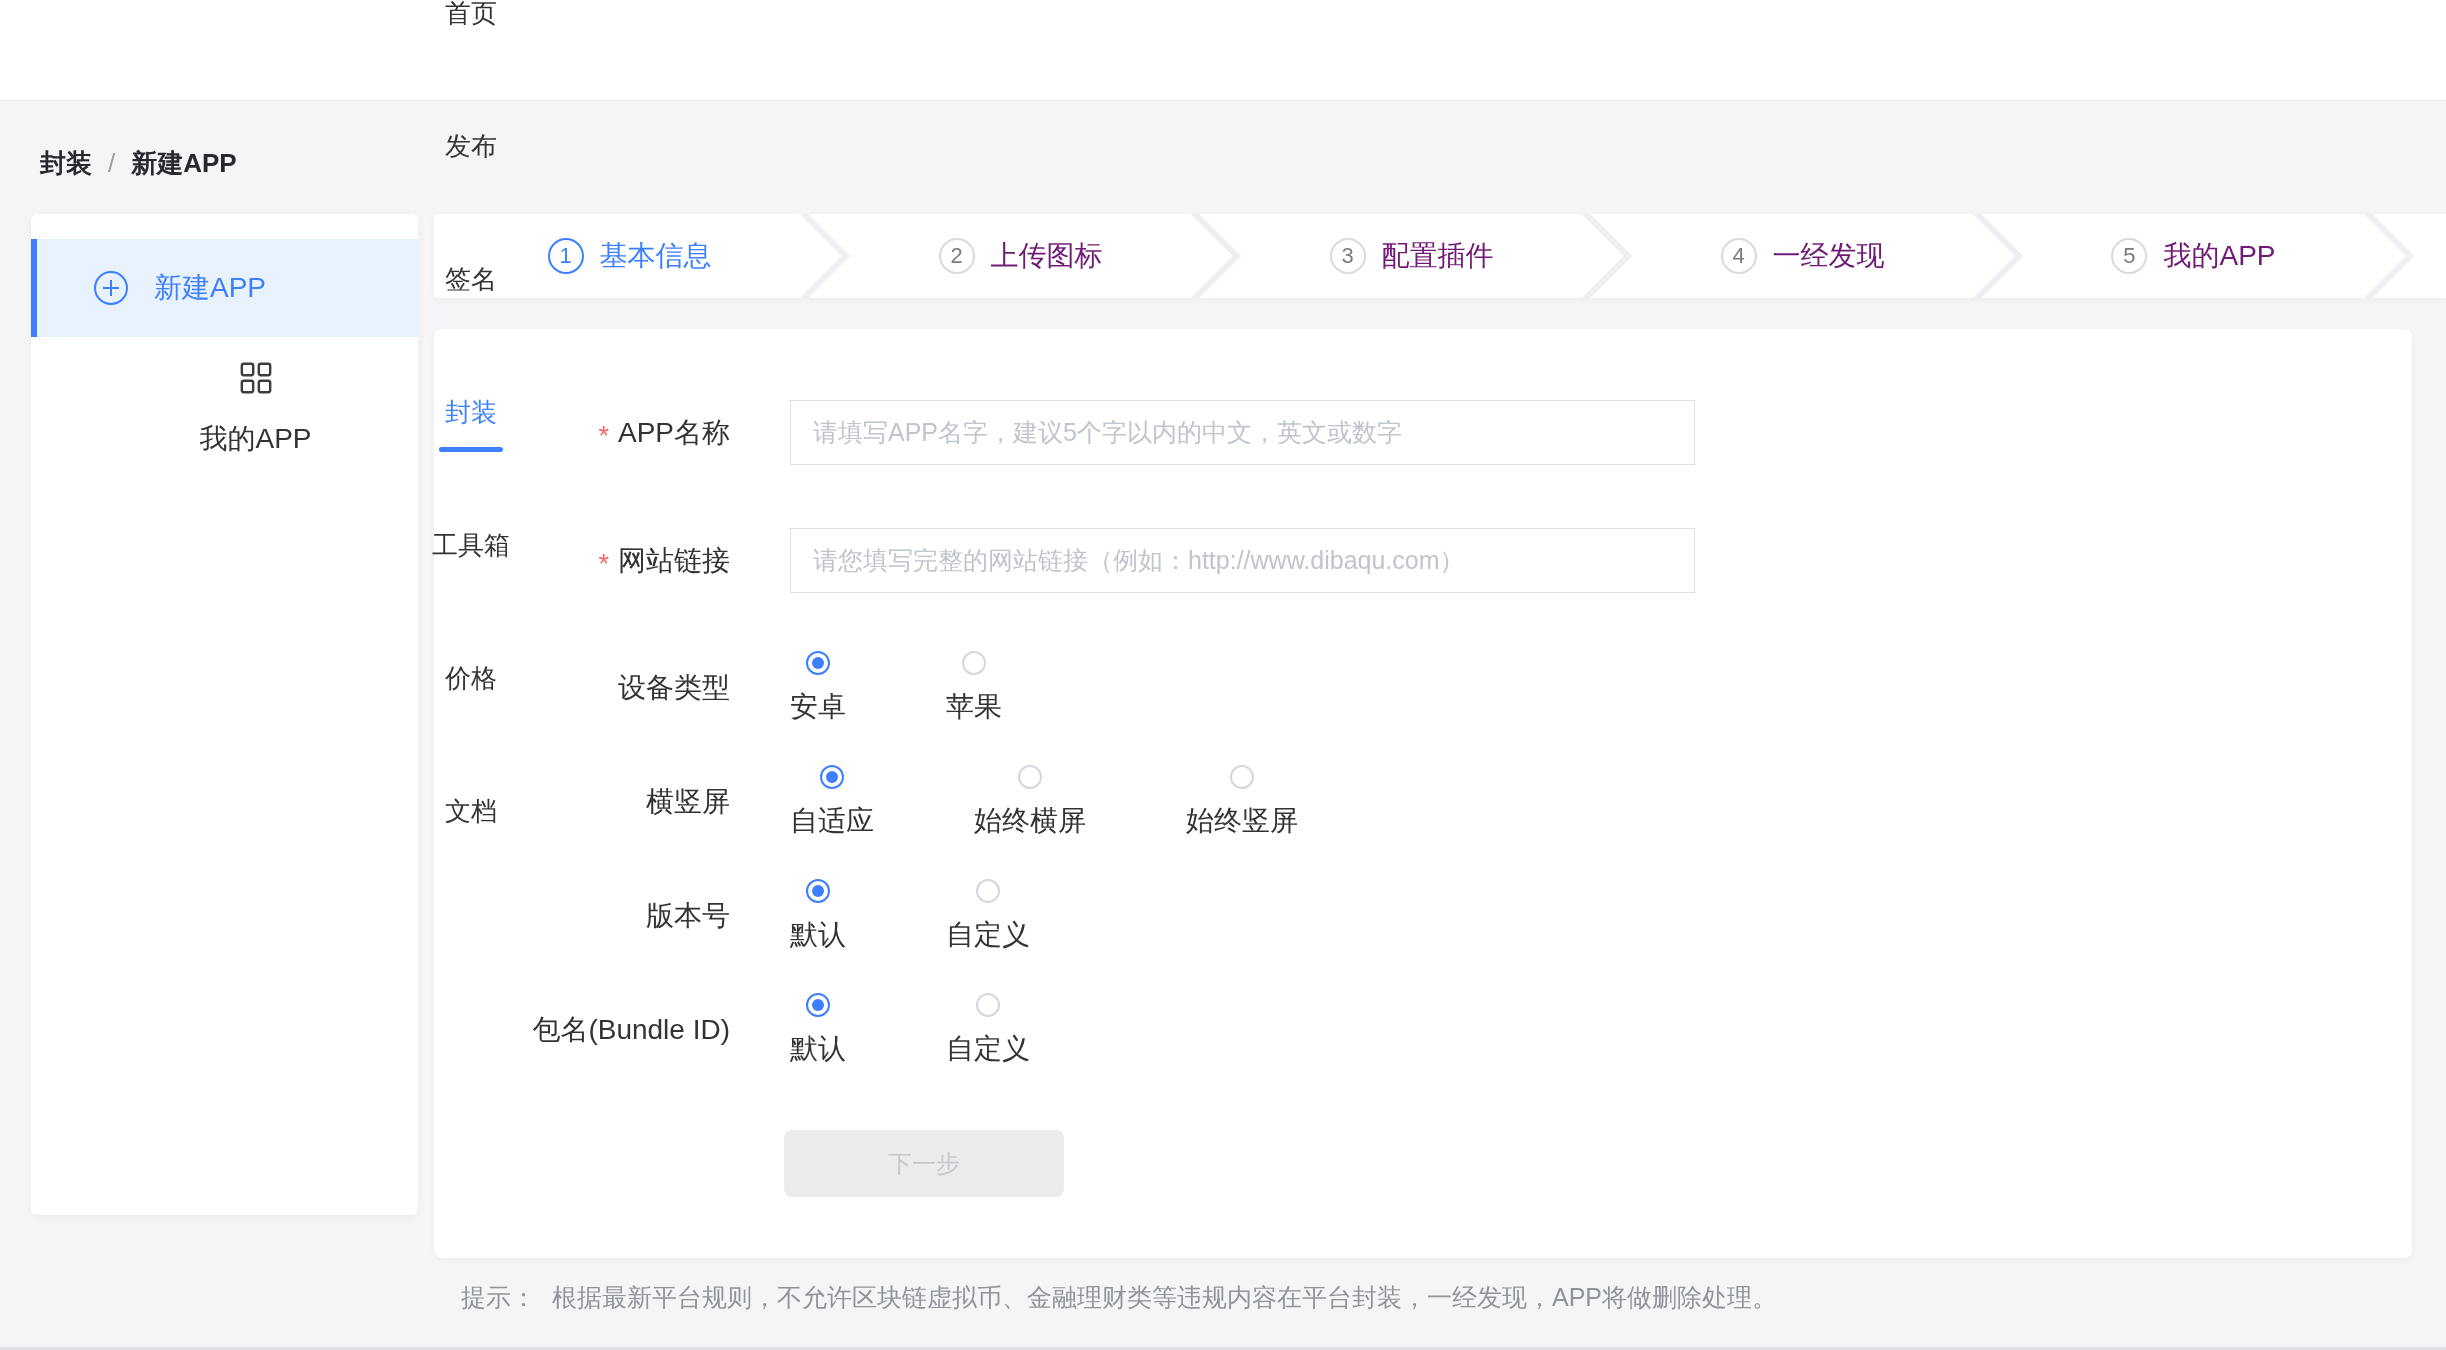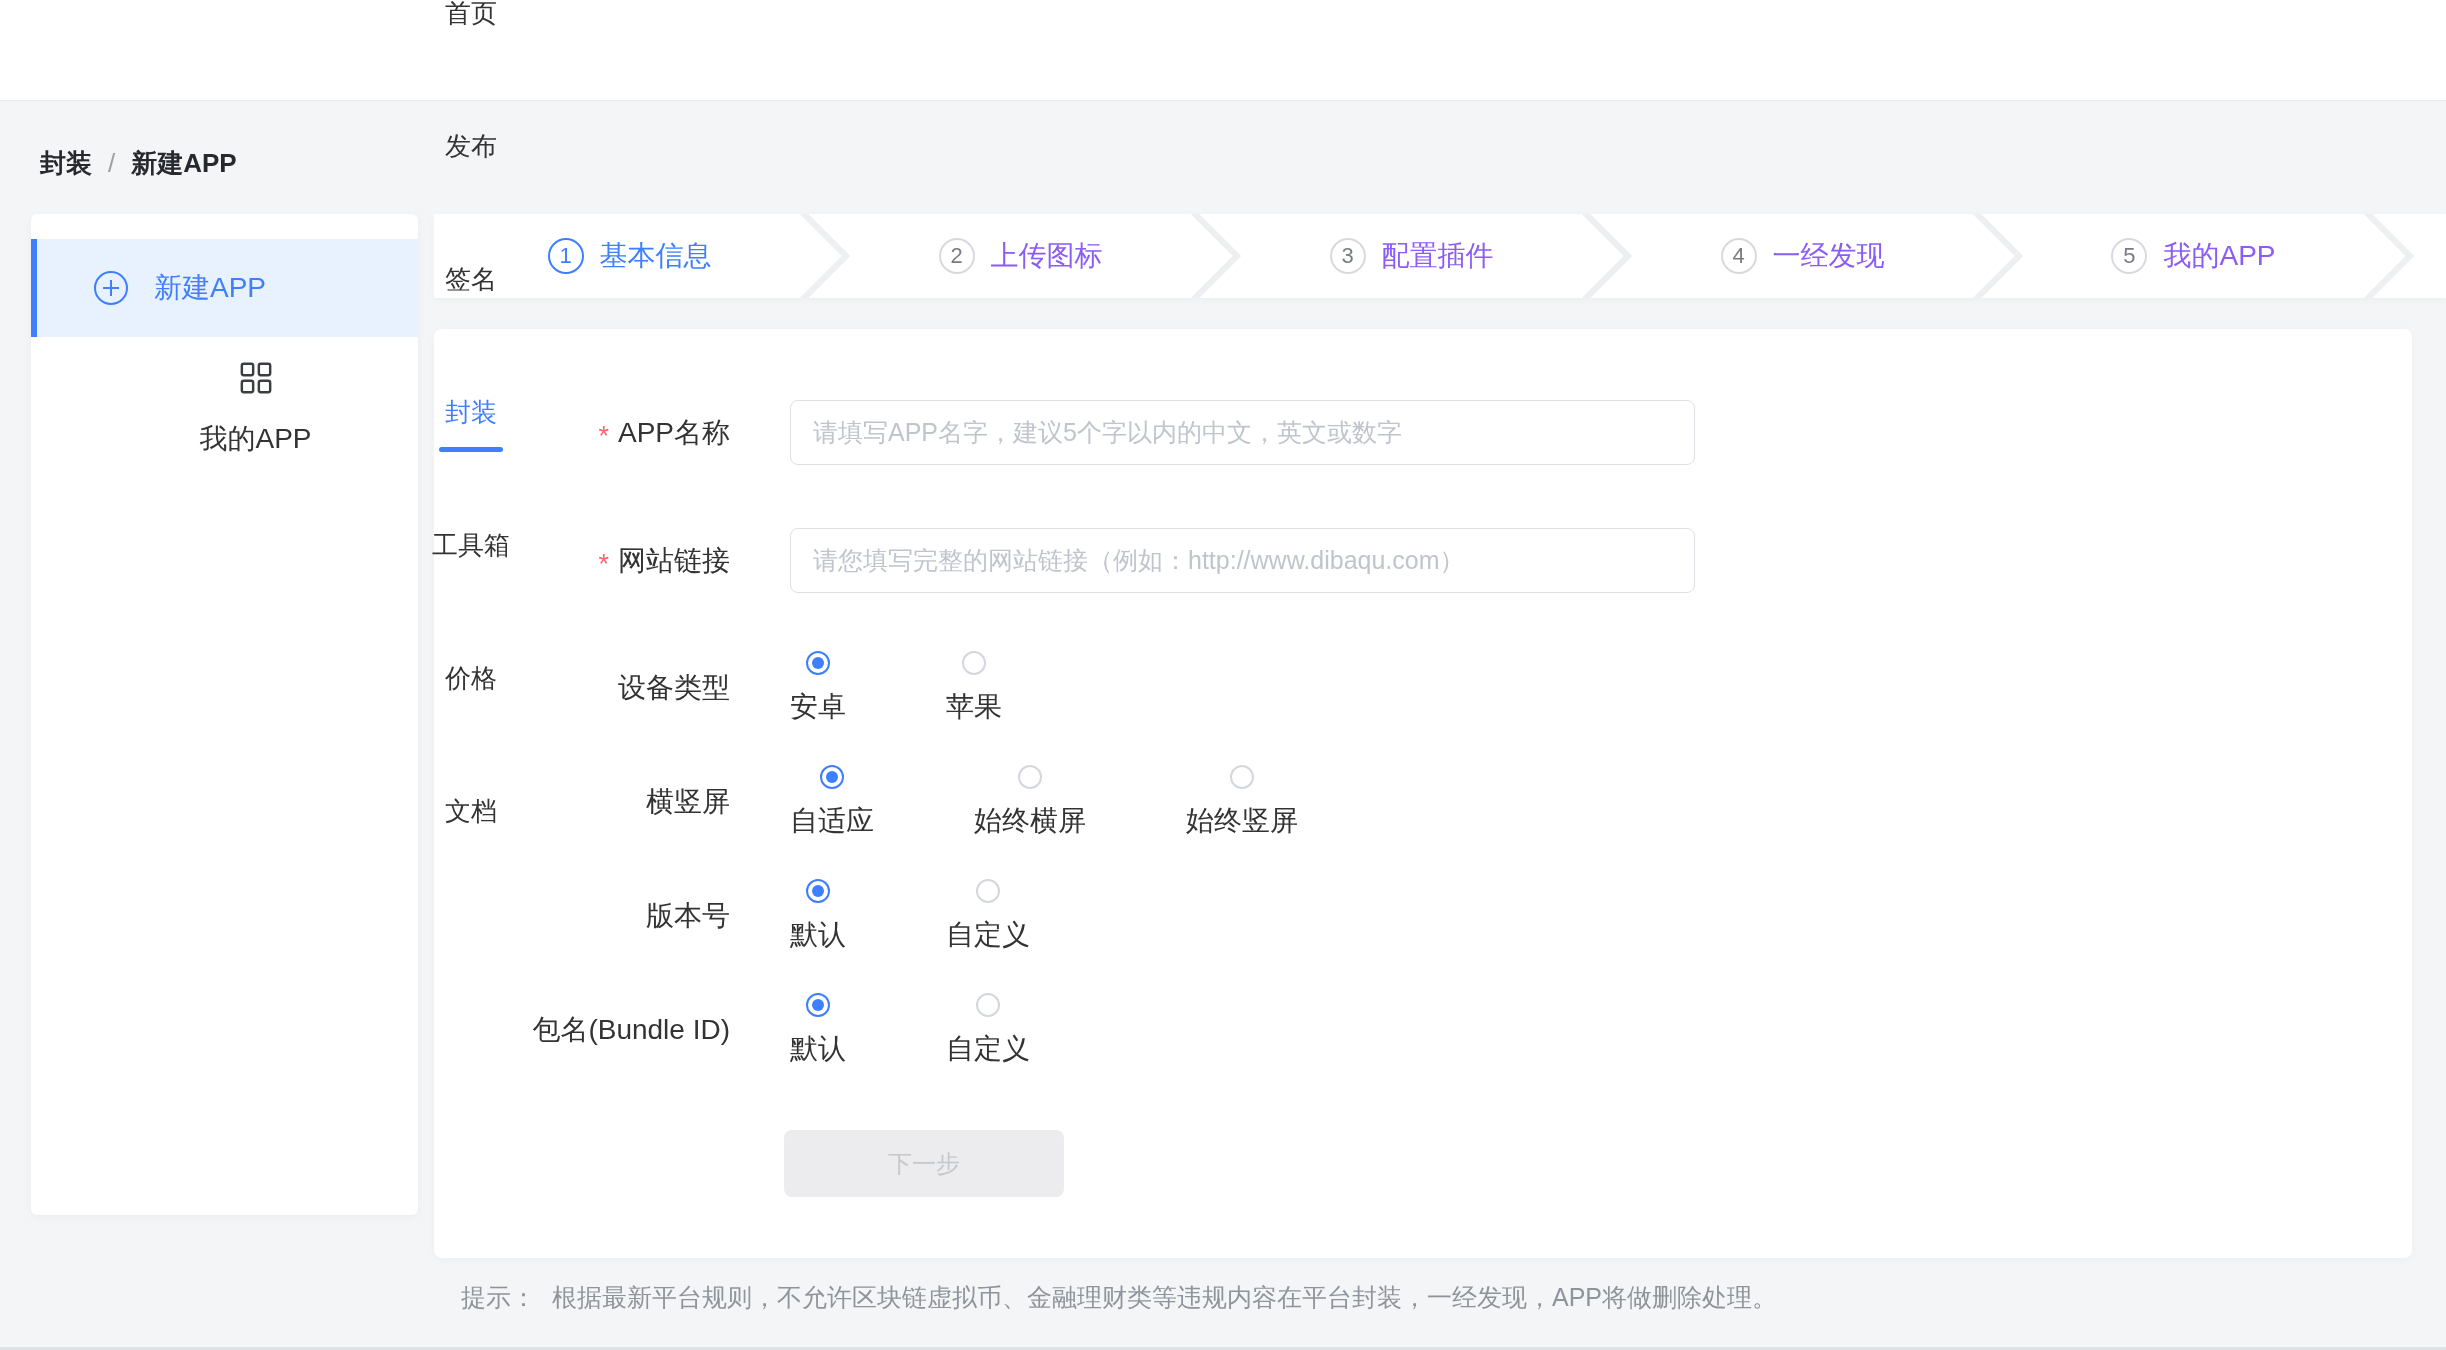--- a/index.html
+++ b/index.html
@@ -27,34 +27,34 @@
   .side-item { height:98px; display:flex; align-items:center; gap:25px; padding-left:62px; font-size:28px; color:#333; cursor:pointer; position:relative; }
   .side-item.active { background:#e8f1fe; color:#3d7fff; }
   .side-item.active::before { content:""; position:absolute; left:0; top:0; bottom:0; width:6px; background:#3d7fff; }
   .side-item + .side-item { margin-top:24px;flex-direction:column; }
   .side-icon { display:flex; align-items:center; }
 
   
   .steps { position:absolute; left:434px; top:214px; width:2012px; height:84px; background:#fff; display:flex; overflow:hidden; box-shadow:0 2px 8px rgba(0,0,0,0.03); }
   .step { width:391px; height:100%; display:flex; align-items:center; justify-content:center; gap:16px; position:relative; flex-shrink:0; }
   .step-circle { width:36px; height:36px; border-radius:50%; border:2px solid #d8dadf; color:#787c82; font-size:22px; display:flex; align-items:center; justify-content:center; background:#fff; }
-  .step-label { font-size:28px; color:#8b5cf6; }
+  .step-label { font-size:28px; color:#701a75; }
   .step.active .step-circle { border-color:#3d7fff; color:#3d7fff; }
   .step.active .step-label { color:#3d7fff; }
   .chev { position:absolute; left:100%; margin-left:-31px; top:0; pointer-events:none; }
 
   
   .card { position:absolute; left:434px; top:329px; width:1978px; height:929px; background:#fff; border-radius:8px; box-shadow:0 2px 10px rgba(0,0,0,0.03); padding-top:71px; }
   .frow { display:flex; align-items:center; margin-bottom:63px; }
   .frow.r2 { margin-bottom:70px; }
   .frow.radio-row { height:50px; margin-bottom:64px; }
   .flabel { width:296px; flex-shrink:0; display:flex; justify-content:flex-end; align-items:center; gap:9px; font-size:28px; color:#333; }
   .req { color:#f56c6c; font-size:27px; line-height:1; padding-top:8px; }
   .fcontrol { margin-left:60px; display:flex; align-items:center; }
-  input.text { width:905px; height:65px; border:1px solid #dcdfe6; border-radius:8px; font-size:25px; padding:0 22px; color:#333; background:#fff; outline:none; font-family:inherit; }
+  input.text { width:905px; height:65px; border:1px solid #dcdfe6; border-radius:0; font-size:25px; padding:0 22px; color:#333; background:#fff; outline:none; font-family:inherit; }
   input.text::placeholder { color:#bfc4cd; }
 
   .opt { display:flex; align-items:center; gap:13px; font-size:28px; color:#333; cursor:pointer;flex-direction:column; }
   .opt + .opt { margin-left:100px; }
   .rdo { width:24px; height:24px; border-radius:50%; border:2px solid #d4d7de; background:#fff; position:relative; flex-shrink:0; }
   .opt.checked .rdo { border-color:#3d7fff; }
   .opt.checked .rdo::after { content:""; position:absolute; inset:4px; border-radius:50%; background:#3d7fff; }
 
   .btn-row { margin-top:75px; }
   .next-btn { margin-left:350px; width:280px; height:67px; background:#ececee; color:#c4c7cc; border:none; border-radius:8px; font-size:24px; font-family:inherit; cursor:not-allowed; }

